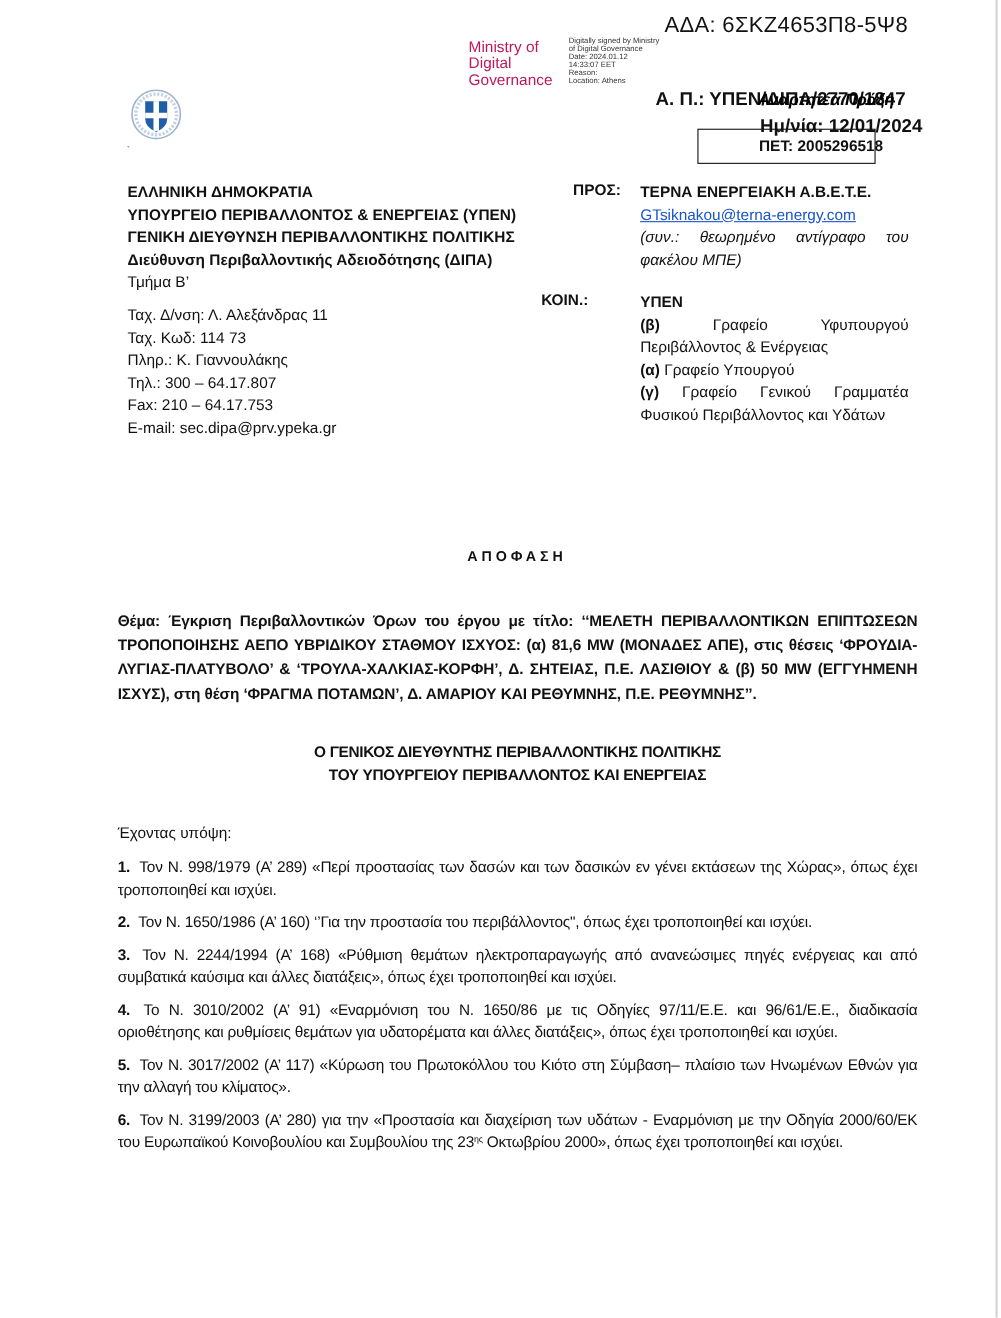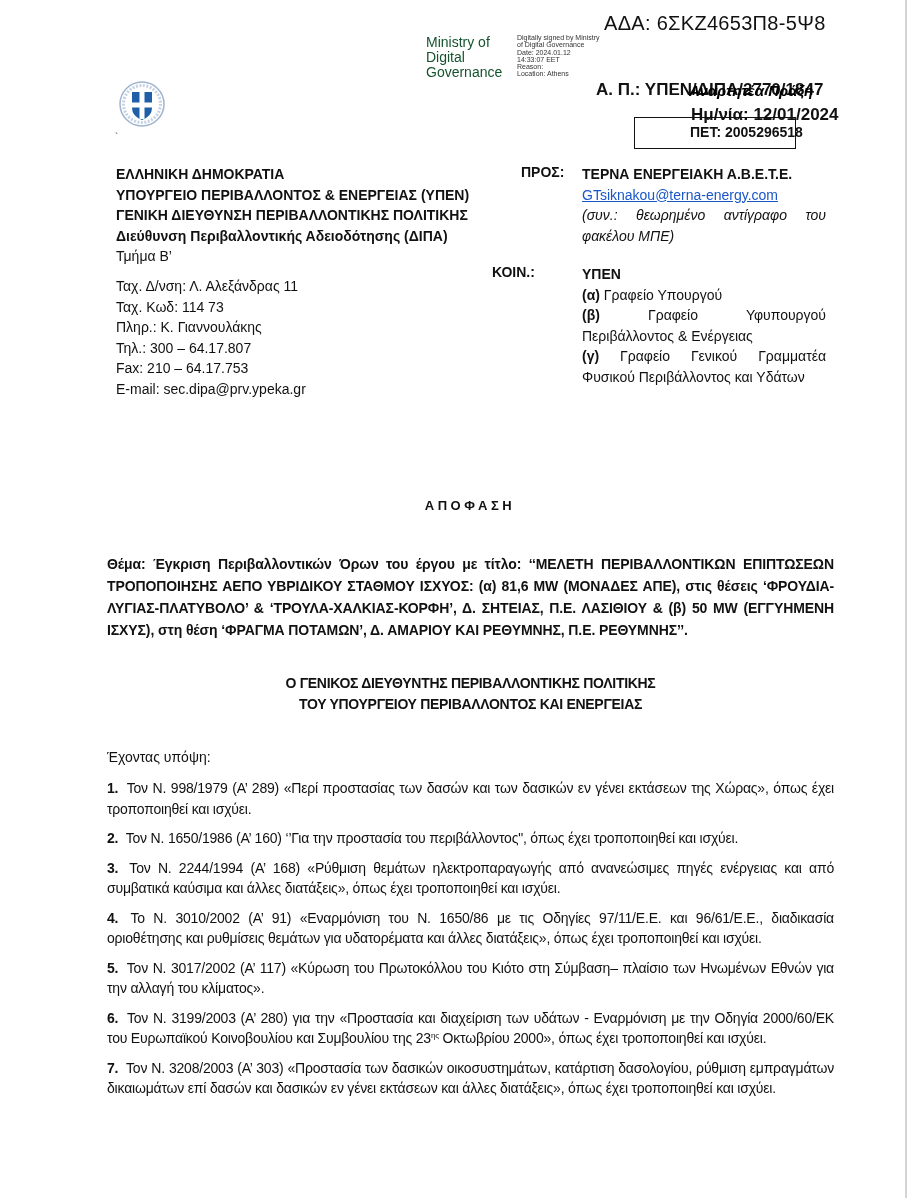--- a/index.html
+++ b/index.html
@@ -2,21 +2,21 @@
 <html><head>
 <meta charset="utf-8">
 <style>
   html, body { margin: 0; padding: 0; background: #ffffff; }
   body { width: 910px; height: 1198px; position: relative; overflow: hidden; color: #111; font-family: "Liberation Sans", sans-serif; }
   .page-edge { position: absolute; left: 905px; top: 0; width: 2px; height: 1198px; background: #d4d4d4; }
   .abs { position: absolute; }
 
   
   .ada { left: 604px; top: 12px; font-size: 20px; letter-spacing: 0.3px; color: #111; }
-  .mdg { left: 426px; top: 35px; font-size: 14px; line-height: 15px; color: #14532d; }
+  .mdg { left: 426px; top: 35px; font-size: 14px; line-height: 15px; color: #be185d; }
   .mdg-sig { left: 517px; top: 34px; font-size: 7px; line-height: 7.3px; color: #333; font-family: "Liberation Sans", sans-serif; }
 
   .prot { left: 596px; top: 80px; font-size: 17px; font-weight: bold; color: #111; white-space: nowrap; text-align: right; }
   .prot-overlay { left: 689px; top: 82px; font-size: 15px; font-style: italic; font-weight: bold; color: #000000; white-space: nowrap; }
   .date { left: 691px; top: 105px; font-size: 17px; font-weight: bold; color: #111; white-space: nowrap; }
   .pet-box { left: 634px; top: 117px; width: 160px; height: 30px; border: 1.5px solid #111; background: transparent; }
   .pet-text { left: 648px; top: 124px; font-size: 14px; font-weight: bold; color: #111; white-space: nowrap; padding-left: 42px; }
 
   
   .emblem { left: 118px; top: 80px; width: 48px; height: 48px; }
@@ -106,34 +106,33 @@
 <div class="abs lbl pros-lbl">ΠΡΟΣ:</div>
 <div class="abs rcpt pros">
   <div class="b">ΤΕΡΝΑ ΕΝΕΡΓΕΙΑΚΗ Α.Β.Ε.Τ.Ε.</div>
   <div><a>GTsiknakou@terna-energy.com</a></div>
   <div class="it just">(συν.: θεωρημένο αντίγραφο του φακέλου ΜΠΕ)</div>
 </div>
 
 <div class="abs lbl koin-lbl">ΚΟΙΝ.:</div>
 <div class="abs rcpt koin">
   <div class="b">ΥΠΕΝ</div>
+  <div class="just"><span class="b">(β)</span> <span>Γραφείο Υφυπουργού Περιβάλλοντος &amp; Ενέργειας</span></div>
   <div class="just"><span class="b">(α)</span> <span>Γραφείο Υπουργού</span></div>
-  <div class="just"><span class="b">(β)</span> <span>Γραφείο Υφυπουργού Περιβάλλοντος &amp; Ενέργειας</span></div>
   <div class="just"><span class="b">(γ)</span> <span>Γραφείο Γενικού Γραμματέα Φυσικού Περιβάλλοντος και Υδάτων</span></div>
 </div>
 
 <div class="abs apofasi">ΑΠΟΦΑΣΗ</div>
 <div class="abs thema">Θέμα: Έγκριση Περιβαλλοντικών Όρων του έργου με τίτλο: ‘‘ΜΕΛΕΤΗ ΠΕΡΙΒΑΛΛΟΝΤΙΚΩΝ ΕΠΙΠΤΩΣΕΩΝ ΤΡΟΠΟΠΟΙΗΣΗΣ ΑΕΠΟ ΥΒΡΙΔΙΚΟΥ ΣΤΑΘΜΟΥ ΙΣΧΥΟΣ: (α) 81,6 MW (ΜΟΝΑΔΕΣ ΑΠΕ), στις θέσεις ‘ΦΡΟΥΔΙΑ-ΛΥΓΙΑΣ-ΠΛΑΤΥΒΟΛΟ’ &amp; ‘ΤΡΟΥΛΑ-ΧΑΛΚΙΑΣ-ΚΟΡΦΗ’, Δ. ΣΗΤΕΙΑΣ, Π.Ε. ΛΑΣΙΘΙΟΥ &amp; (β) 50 MW (ΕΓΓΥΗΜΕΝΗ ΙΣΧΥΣ), στη θέση ‘ΦΡΑΓΜΑ ΠΟΤΑΜΩΝ’, Δ. ΑΜΑΡΙΟΥ ΚΑΙ ΡΕΘΥΜΝΗΣ, Π.Ε. ΡΕΘΥΜΝΗΣ’’.</div>
 <div class="abs director">
   <div>Ο ΓΕΝΙΚΟΣ ΔΙΕΥΘΥΝΤΗΣ ΠΕΡΙΒΑΛΛΟΝΤΙΚΗΣ ΠΟΛΙΤΙΚΗΣ</div>
   <div>ΤΟΥ ΥΠΟΥΡΓΕΙΟΥ ΠΕΡΙΒΑΛΛΟΝΤΟΣ ΚΑΙ ΕΝΕΡΓΕΙΑΣ</div>
 </div>
 <div class="abs considering">Έχοντας υπόψη:</div>
 
 <div class="abs items">
   <div class="item"><span class="num">1.</span> <span>Τον Ν. 998/1979 (Α’ 289) «Περί προστασίας των δασών και των δασικών εν γένει εκτάσεων της Χώρας», όπως έχει τροποποιηθεί και ισχύει.</span></div>
   <div class="item"><span class="num">2.</span> <span>Τον Ν. 1650/1986 (Α’ 160) ‘’Για την προστασία του περιβάλλοντος", όπως έχει τροποποιηθεί και ισχύει.</span></div>
   <div class="item"><span class="num">3.</span> <span>Τον Ν. 2244/1994 (Α’ 168) «Ρύθμιση θεμάτων ηλεκτροπαραγωγής από ανανεώσιμες πηγές ενέργειας και από συμβατικά καύσιμα και άλλες διατάξεις», όπως έχει τροποποιηθεί και ισχύει.</span></div>
   <div class="item"><span class="num">4.</span> <span>Το Ν. 3010/2002 (Α’ 91) «Εναρμόνιση του Ν. 1650/86 με τις Οδηγίες 97/11/Ε.Ε. και 96/61/Ε.Ε., διαδικασία οριοθέτησης και ρυθμίσεις θεμάτων για υδατορέματα και άλλες διατάξεις», όπως έχει τροποποιηθεί και ισχύει.</span></div>
   <div class="item"><span class="num">5.</span> <span>Τον Ν. 3017/2002 (Α’ 117) «Κύρωση του Πρωτοκόλλου του Κιότο στη Σύμβαση– πλαίσιο των Ηνωμένων Εθνών για την αλλαγή του κλίματος».</span></div>
   <div class="item"><span class="num">6.</span> <span>Τον Ν. 3199/2003 (Α’ 280) για την «Προστασία και διαχείριση των υδάτων - Εναρμόνιση με την Οδηγία 2000/60/ΕΚ του Ευρωπαϊκού Κοινοβουλίου και Συμβουλίου της 23</span><sup>ης</sup><span> Οκτωβρίου 2000», όπως έχει τροποποιηθεί και ισχύει.</span></div>
-  <div class="item"><span class="num">7.</span> <span>Τον Ν. 3208/2003 (Α’ 303) «Προστασία των δασικών οικοσυστημάτων, κατάρτιση δασολογίου, ρύθμιση εμπραγμάτων δικαιωμάτων επί δασών και δασικών εν γένει εκτάσεων και άλλες διατάξεις», όπως έχει τροποποιηθεί και ισχύει.</span></div>
 </div>
 
 </body></html>

